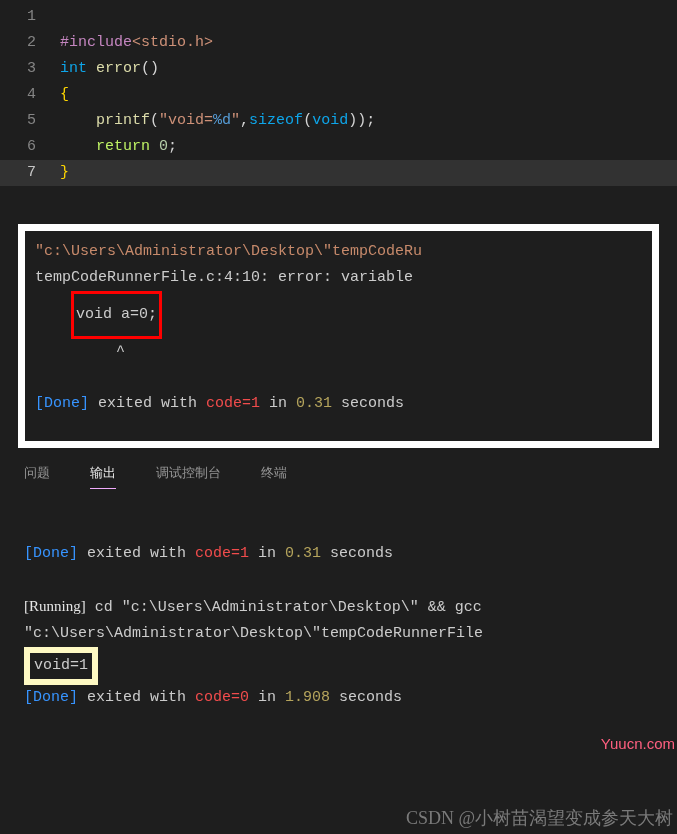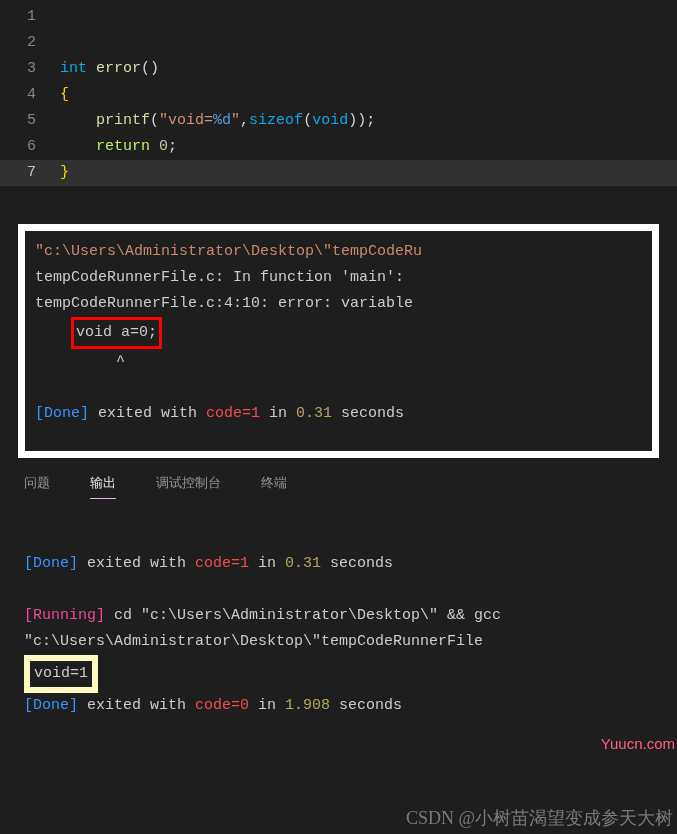--- a/index.html
+++ b/index.html
@@ -53,21 +53,21 @@
     }
     .error-line { white-space: pre; }
     .err-path { color: #c78a6b; }
     .err-text { color: #cccccc; }
     .err-done { color: #3794ff; }
     .err-code { color: #f14c4c; }
     .err-time { color: #b5a45c; }
     .red-box1 {
       border: 3px solid #ff0000;
       display: inline-block;
-      padding: 0 2px;
+      padding: 8px 2px;
     }
     .panel-tabs {
       display: flex;
       gap: 40px;
       padding: 16px 24px 0 24px;
       font-size: 13px;
       font-family: 'Microsoft YaHei', sans-serif;
       color: #969696;
     }
     .panel-tab {
@@ -78,21 +78,21 @@
       color: #e7e7e7;
       border-bottom: 1px solid #f0abfc;
     }
     .output-area {
       padding: 26px 24px 0 24px;
       font-size: 15px;
       line-height: 26px;
     }
     .out-line { white-space: pre; }
     .out-done { color: #3794ff; }
-    .out-run { color: #ec4899; }
+    .out-run { color: #e5e5e5; font-family: Liberation Serif, serif; }
     .out-code { color: #f14c4c; }
     .out-time { color: #b5a45c; }
     .out-cmd { color: #cccccc; }
     .red-box2 {
       border: 6px solid #fef9c3;
       display: inline-block;
       padding: 0 4px;
     }
     .watermark {
       position: absolute;
@@ -116,20 +116,21 @@
 <body>
 
 <div class="editor-area">
   <div id="code-lines">
       <div class="code-line">
         <div class="line-num">1</div>
         <div class="code-content"></div>
       </div>
       <div class="code-line">
         <div class="line-num">2</div>
+        <div class="code-content"><span class="tok-directive">#include</span><span class="tok-string">&lt;stdio.h&gt;</span></div>
       </div>
       <div class="code-line">
         <div class="line-num">3</div>
         <div class="code-content"><span class="tok-keyword">int</span><span> </span><span class="tok-func">error</span><span class="tok-punct">()</span></div>
       </div>
       <div class="code-line">
         <div class="line-num">4</div>
         <div class="code-content"><span class="tok-brace">{</span></div>
       </div>
       <div class="code-line">
@@ -142,21 +143,20 @@
       </div>
       <div class="code-line highlight-line">
         <div class="line-num active">7</div>
         <div class="code-content"><span class="tok-brace">}</span></div>
       </div>
     </div>
 </div>
 
 <div class="error-box">
   <div class="error-line"><span class="err-path">"c:\Users\Administrator\Desktop\"tempCodeRu</span></div>
-  <div class="error-line"><span class="err-text">tempCodeRunnerFile.c: In function 'main':</span></div>
   <div class="error-line"><span class="err-text">tempCodeRunnerFile.c:4:10: error: variable </span></div>
   <div class="error-line">    <span class="red-box1"><span class="err-text">void a=0;</span></span></div>
   <div class="error-line"><span class="err-text">         ^</span></div>
   <div class="gap"></div>
   <div class="error-line"><span class="err-done">[Done]</span><span class="err-text"> exited with </span><span class="err-code">code=1</span><span class="err-text"> in </span><span class="err-time">0.31</span><span class="err-text"> seconds</span></div>
 </div>
 
 <div class="panel-tabs">
   <div class="panel-tab">问题</div>
   <div class="panel-tab active">输出</div>

